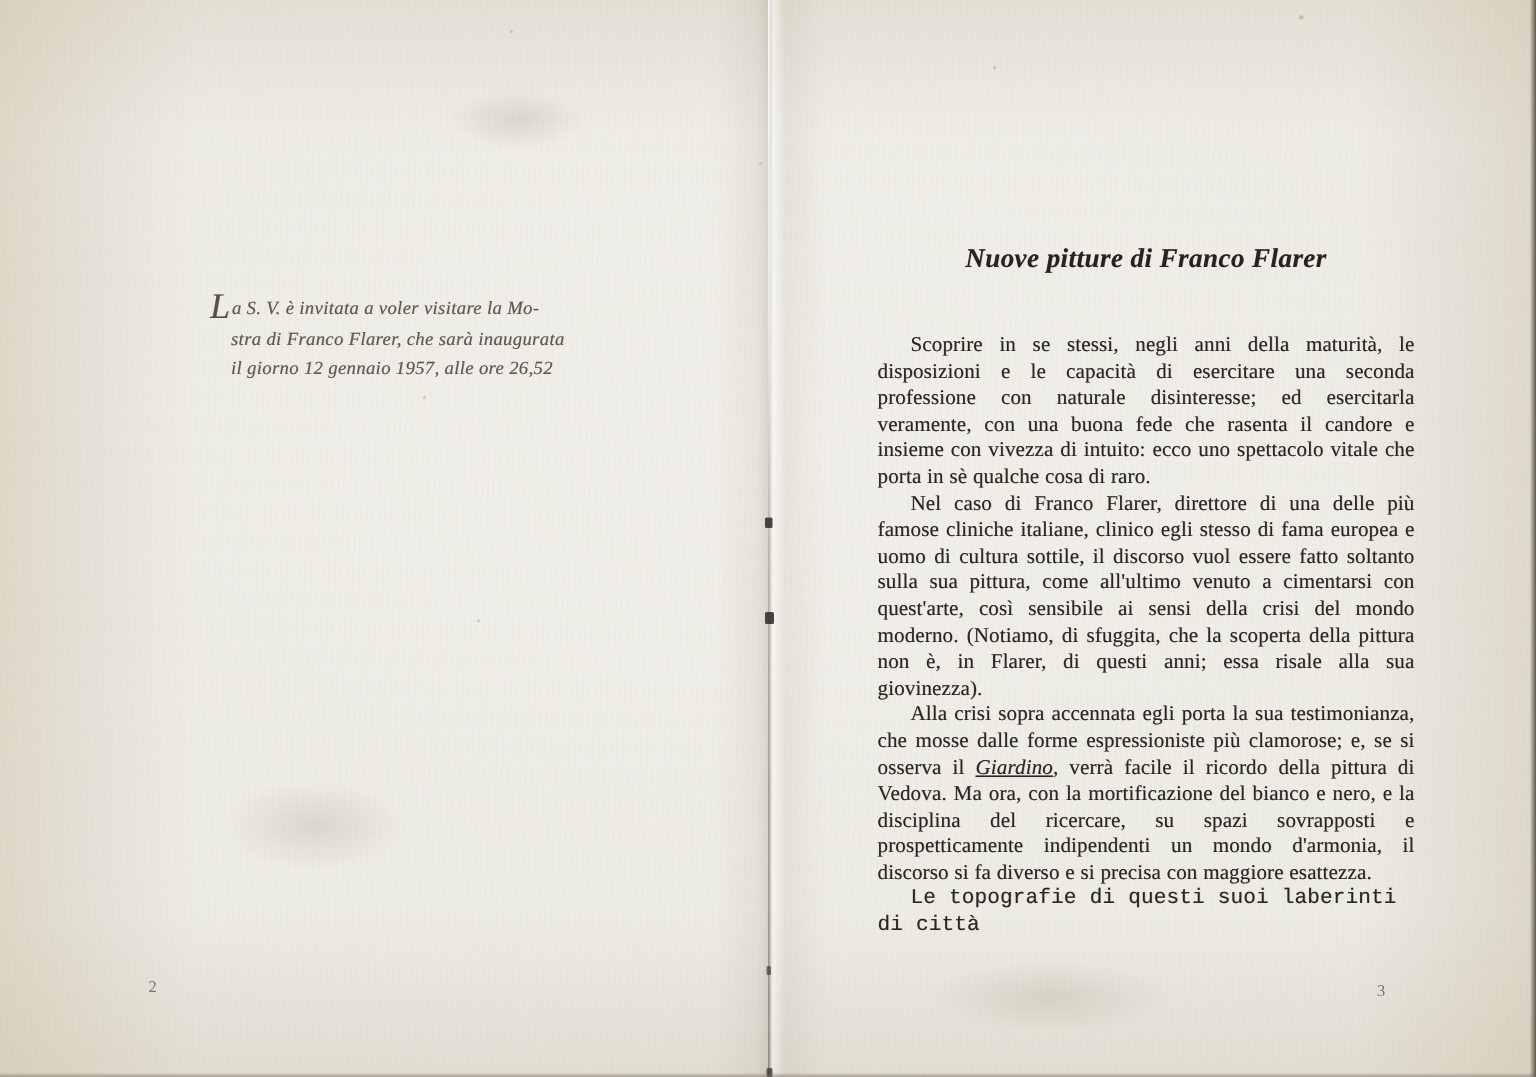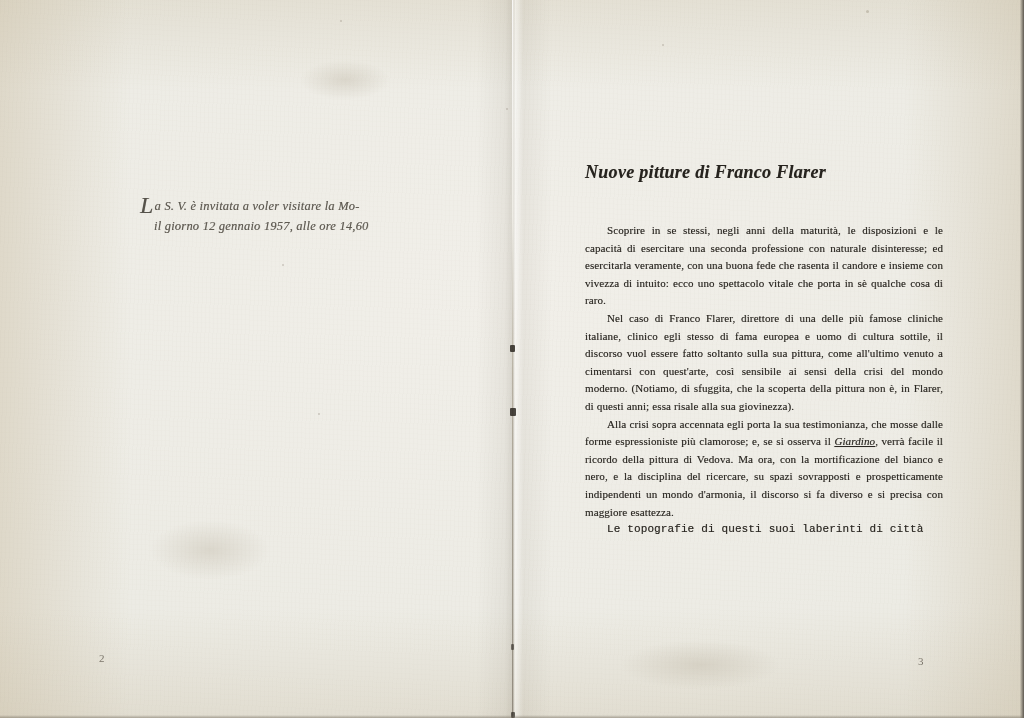--- a/index.html
+++ b/index.html
@@ -149,26 +149,27 @@
   }
   .article-title {
     font-family: "Liberation Serif", serif;
     font-style: italic;
     font-size: 18px;
     line-height: 24px;
     color: #26231e;
     letter-spacing: 0.3px;
     margin: 0 0 38px 0;
     white-space: nowrap;
+    text-align: center;
   }
   .article-body { }
   .para {
     margin: 0;
     font-family: "Liberation Serif", serif;
-    font-size: 11px;
+    font-size: 14px;
     line-height: 17.6px;
     color: #2a2722;
     text-align: justify;
     text-justify: inter-word;
     letter-spacing: 0.1px;
     word-spacing: 0.2px;
     text-indent: 22px;
     hyphens: manual;
   }
   .para em { font-style: italic; text-decoration: underline; }
@@ -225,21 +226,22 @@
   <div class="speck" style="left:318px; top:413px; width:2px; height:2px;"></div>
   <div class="speck" style="left:662px; top:44px; width:2px; height:2px;"></div>
   <div class="speck" style="left:866px; top:10px; width:3px; height:3px; background:rgba(140,130,110,0.35);"></div>
   <div class="speck" style="left:282px; top:264px; width:2px; height:2px;"></div>
   <div class="speck" style="left:506px; top:108px; width:2px; height:2px;"></div>
 
   <div class="page-half page-left">
 
     <div class="invitation inky">
       <span class="line l1"><span class="dropcap">L</span><span>a  S. V.  è  invitata  a  voler  visitare  la  Mo-</span></span>
-      <span class="line l3">il giorno 12 gennaio 1957, alle ore 14,60</span>
+      <span class="line l2">stra di Franco Flarer, che sarà inaugurata</span>
+      <span class="line l3">il giorno 12 gennaio 1957, alle ore 26,52</span>
     </div>
 
     <div class="folio folio-left">2</div>
   </div>
 
   <div class="gutter-shadow"></div>
   <div class="spine-line" style="left:512px;"></div>
   <div class="spine-line" style="left:513px; opacity:0.35;"></div>
   <div class="staple blur" style="left:510px; top:345px;"></div>
   <div class="staple blur" style="left:510px; top:408px; width:6px; height:8px;"></div>

